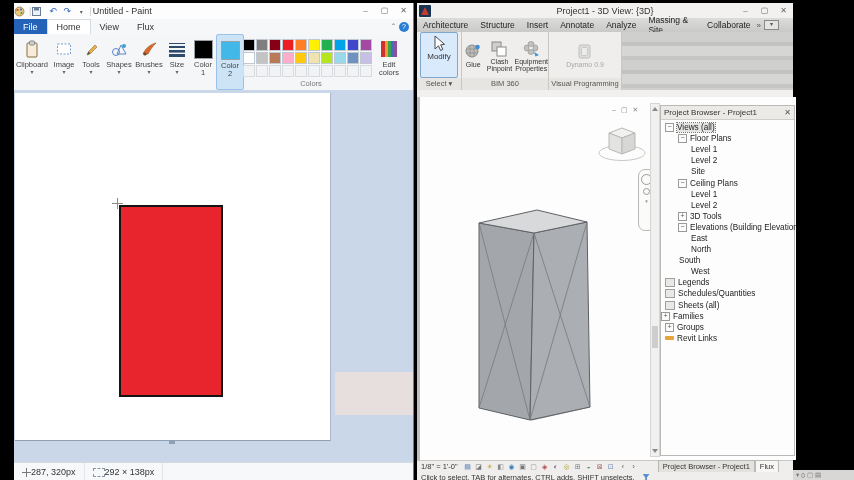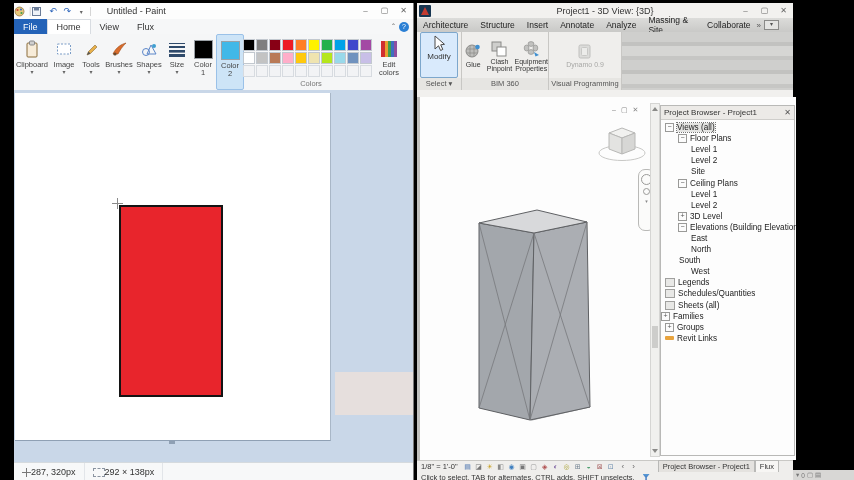--- a/index.html
+++ b/index.html
@@ -5,21 +5,21 @@
   html,body{margin:0;padding:0;background:#000;}
   #root{position:relative;width:854px;height:480px;background:#000;overflow:hidden;
         font-family:"Liberation Sans",sans-serif;-webkit-font-smoothing:antialiased;}
   .abs{position:absolute;}
 
   
   #paint{left:14px;top:3px;width:399px;height:477px;background:#f5f6f7;border-right:1px solid #7a7a7a;}
   #p-titlebar{left:0;top:0;width:100%;height:16px;background:#fdfdfd;display:flex;align-items:center;font-size:9px;color:#444;}
   #p-titlebar .tb-ico{width:14px;text-align:center;font-size:9px;color:#2a62b9;}
   .tb-sep{color:#c8c8c8;margin:0 1px;}
-  #p-title{margin-left:14px;color:#333;}
+  #p-title{margin-left:0;color:#333;}
   .winbtns{margin-left:auto;display:flex;}
   .winbtn{width:19px;height:14px;text-align:center;font-size:8px;color:#666;line-height:14px;}
   #p-tabs{left:0;top:16px;width:100%;height:15px;background:#f6f7f8;border-bottom:1px solid #d8dce1;display:flex;align-items:stretch;font-size:9px;}
   .p-tab{padding:0 9px;display:flex;align-items:center;color:#333;}
   .p-tab.file{background:#2463b8;color:#fff;}
   .p-tab.active{background:#fff;border:1px solid #d8dce1;border-bottom:none;}
   #p-tabs .tabs-right{margin-left:auto;display:flex;align-items:center;gap:4px;padding-right:4px;}
   .help-circle{width:10px;height:10px;border-radius:50%;background:#2a7fd4;color:#fff;font-size:7px;text-align:center;line-height:10px;}
   .collapse-caret{color:#777;font-size:9px;}
   #p-ribbon{left:0;top:31px;width:100%;height:56px;background:#f5f6f7;border-bottom:1px solid #a3a3a3;display:flex;}
@@ -177,37 +177,37 @@
           <svg width="15" height="15" viewBox="0 0 15 15">
               <path d="M3 13 L4.5 9.5 L11 3 L13 5 L6.5 11.5 Z" fill="#e8b04a" stroke="#8a6d3b" stroke-width="0.6"></path>
               <path d="M3 13 L4.5 9.5 L6.5 11.5 Z" fill="#555"></path>
             </svg>
         </span>
         <span class="glabel">Tools</span>
         <span class="gcaret">▾</span>
       </div>
       <div class="p-group" style="width:30px">
         <span class="gicon">
-          <svg width="17" height="16" viewBox="0 0 17 16">
-              <path d="M2 13 C5 6, 11 3, 15 2 C11 6, 9 9, 7 13 Z" fill="#d96c2c" stroke="#9c4a16" stroke-width="0.6"></path>
-              <circle cx="4" cy="13" r="1.6" fill="#6b4a2c"></circle>
-            </svg>
-        </span>
-        <span class="glabel">Brushes</span>
-        <span class="gcaret">▾</span>
-      </div>
-      <div class="p-group" style="width:30px">
-        <span class="gicon">
           <svg width="17" height="15" viewBox="0 0 17 15">
               <circle cx="5" cy="10" r="3.5" fill="none" stroke="#5b86c9"></circle>
               <path d="M10 3 L15 12 L6 12 Z" fill="none" stroke="#5b86c9"></path>
               <circle cx="13" cy="4" r="2" fill="#3f9fd0"></circle>
             </svg>
         </span>
         <span class="glabel">Shapes</span>
+        <span class="gcaret">▾</span>
+      </div>
+      <div class="p-group" style="width:30px">
+        <span class="gicon">
+          <svg width="17" height="16" viewBox="0 0 17 16">
+              <path d="M2 13 C5 6, 11 3, 15 2 C11 6, 9 9, 7 13 Z" fill="#d96c2c" stroke="#9c4a16" stroke-width="0.6"></path>
+              <circle cx="4" cy="13" r="1.6" fill="#6b4a2c"></circle>
+            </svg>
+        </span>
+        <span class="glabel">Brushes</span>
         <span class="gcaret">▾</span>
       </div>
       <div class="p-group" style="width:26px">
         <span class="gicon">
           <svg width="18" height="16" viewBox="0 0 18 16">
               <rect x="1" y="2" width="16" height="1" fill="#2f4a6b"></rect>
               <rect x="1" y="5" width="16" height="2" fill="#2f4a6b"></rect>
               <rect x="1" y="9" width="16" height="2.6" fill="#2f4a6b"></rect>
               <rect x="1" y="13" width="16" height="3" fill="#2f4a6b"></rect>
             </svg>
@@ -463,21 +463,21 @@
               <span class="tree-label">Ceiling Plans</span>
             </div>
             <div class="tree-row" style="padding-left: 30px;">
               <span class="tree-label">Level 1</span>
             </div>
             <div class="tree-row" style="padding-left: 30px;">
               <span class="tree-label">Level 2</span>
             </div>
             <div class="tree-row" style="padding-left: 17px;">
               <span class="tree-marker">+</span>
-              <span class="tree-label">3D Level</span>
+              <span class="tree-label">3D Tools</span>
             </div>
             <div class="tree-row" style="padding-left: 17px;">
               <span class="tree-marker">−</span>
               <span class="tree-label">Elevations (Building Elevation)</span>
             </div>
             <div class="tree-row" style="padding-left: 30px;">
               <span class="tree-label">East</span>
             </div>
             <div class="tree-row" style="padding-left: 30px;">
               <span class="tree-label">North</span>

